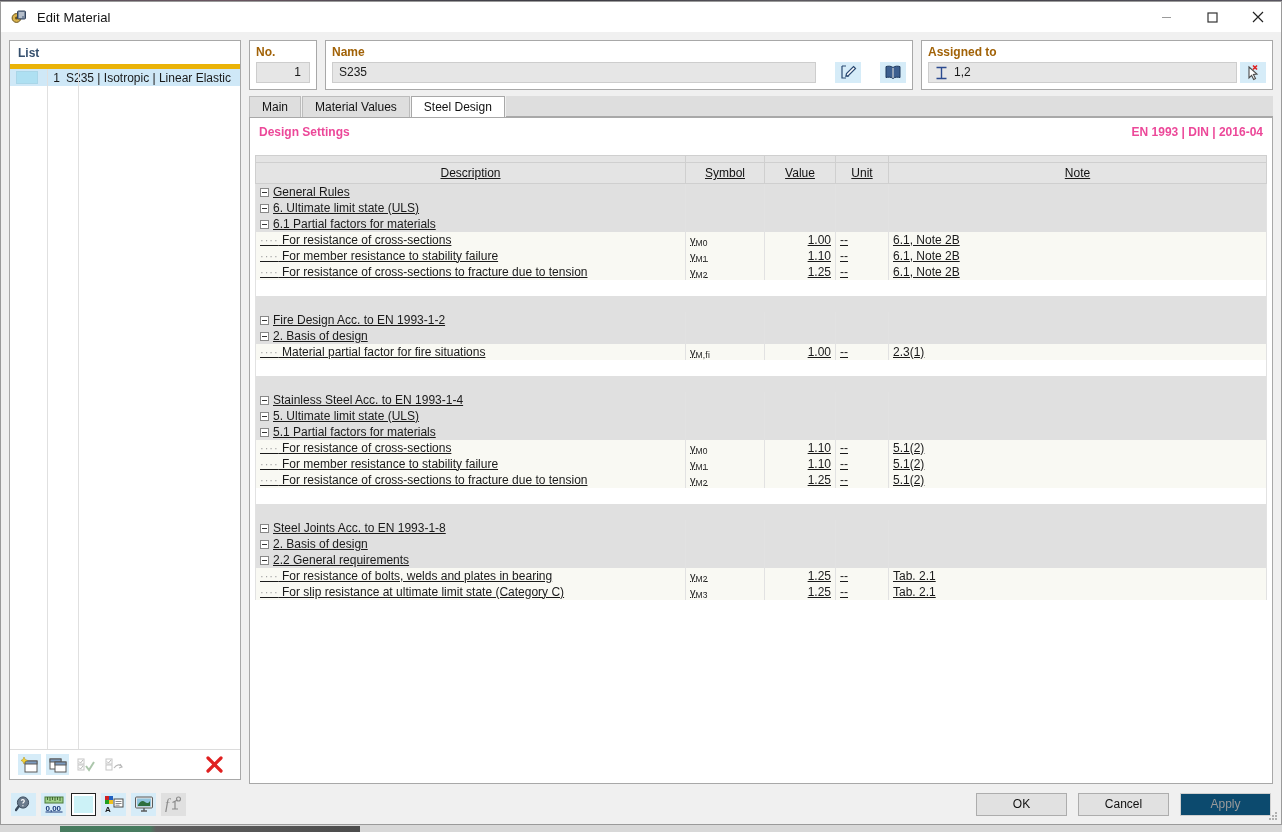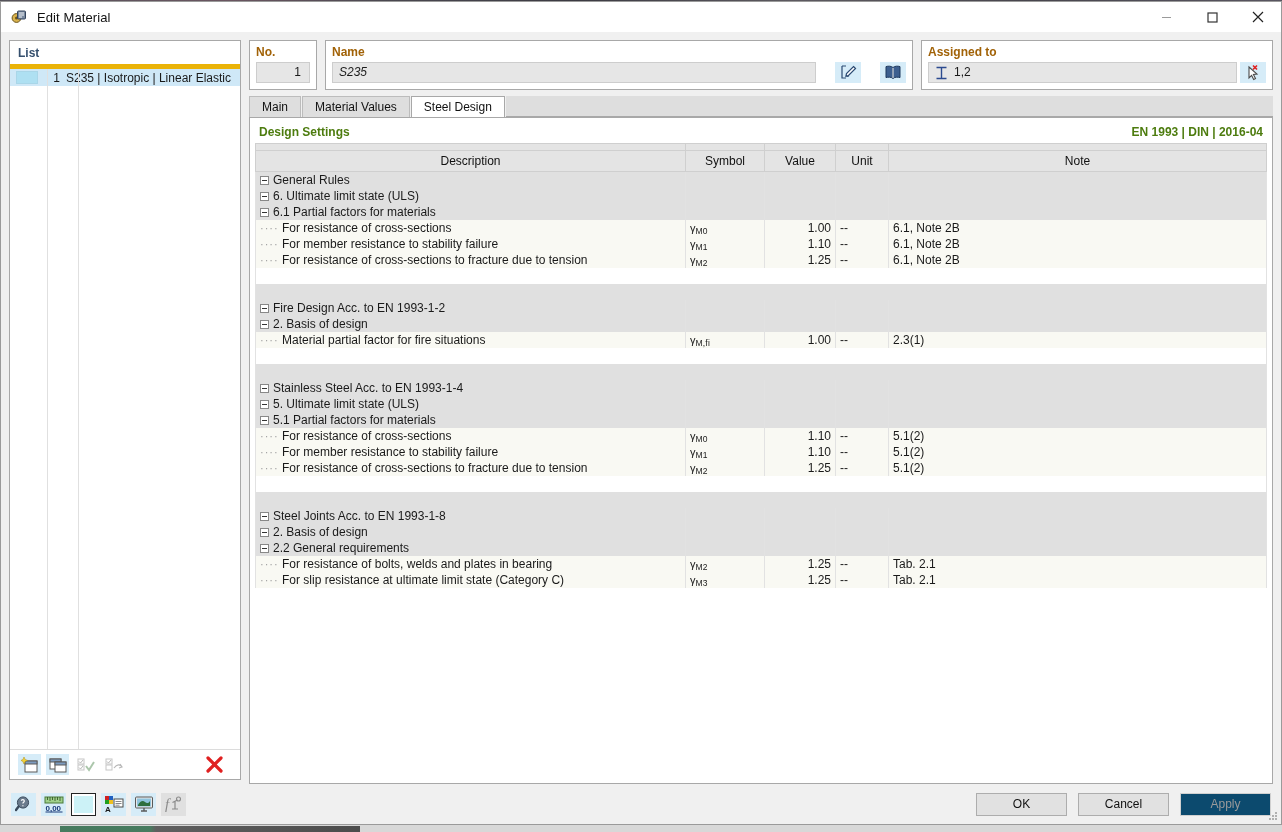--- a/index.html
+++ b/index.html
@@ -121,21 +121,21 @@
     font-weight: bold; font-size: 12px; color: #a16207;
     margin-bottom: 3px;
   }
   .field {
     background: #e6e6e6; border: 1px solid #cdcdcd;
     height: 21px; line-height: 19px; font-size: 12px; padding: 0 6px;
   }
   #no-group { width: 68px; }
   #no-field { text-align: right; padding-right: 8px; }
   #name-group { flex: 1; min-width: 0; }
-  #name-row { display: flex; align-items: center; gap: 16px; font-style: italic; }
+  #name-row { display: flex; align-items: center; gap: 16px; }
   #name-field { flex: 1; min-width: 0; }
   .iconbtn {
     width: 26px; height: 21px; background: #d6ecf8;
     display: flex; align-items: center; justify-content: center;
     margin-left: 3px;
   }
   #assigned-group { width: 352px; }
   #assigned-row { display: flex; align-items: flex-start; }
   #assigned-field { flex: 1; display: flex; align-items: center; gap: 6px; }
 
@@ -156,28 +156,29 @@
   #tab-filler { flex: 1; border-bottom: 1px solid #a8a8a8; height: 21px; background: #dedede; border-top:1px solid #dedede;}
 
   
   #tabcontent {
     flex: 1; background: #fff; border: 1px solid #a8a8a8;
     display: flex; flex-direction: column; min-height: 0;
     padding: 5px 5px 5px 5px;
   }
   #ds-header {
     display: flex; justify-content: space-between; align-items: center;
-    font-size: 12px; color: #4d7c0f; font-weight: bold;
-    padding: 2px 4px 4px 4px;
+    font-size: 12px; color: #ec4899; font-weight: bold;
+    padding: 2px 4px 16px 4px;
   }
   #ds-header .std { font-weight: bold; }
 
   table#grid {
     border-collapse: collapse; width: 100%; table-layout: fixed;
     font-size: 12px;
+    text-decoration: underline;
   }
   #grid th {
     background: #e4e4e4; border: 1px solid #cfcfcf;
     font-weight: normal; height: 21px; padding: 0 4px;
     text-align: center; color: #111;
   }
   #grid th.spacer-row { height: 7px; padding: 0; border-bottom: none; }
   #grid td {
     border-left: 1px solid #e2e2e2; border-right: 1px solid #e2e2e2;
     height: 16px; padding: 0 4px; vertical-align: middle;

